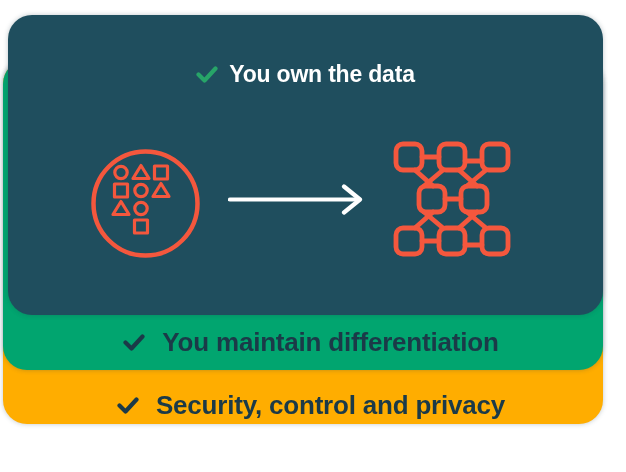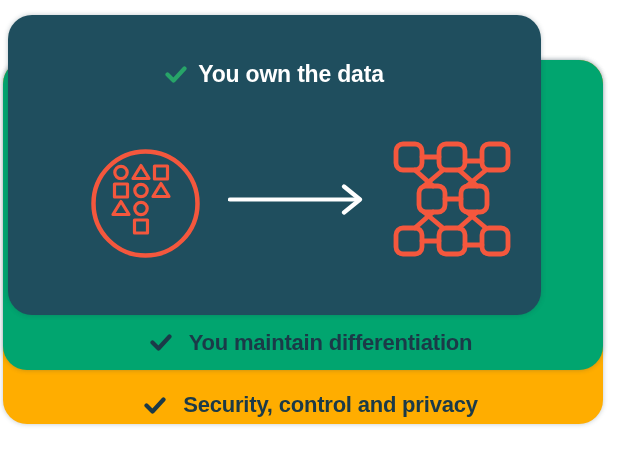--- a/index.html
+++ b/index.html
@@ -32,38 +32,38 @@
   .band-green {
     top: 60px;
     height: 310px;
     background: var(--band-green, #01A56F);
     z-index: 2;
   }
   .card {
     position: absolute;
     left: 8px;
     top: 15px;
-    width: 533px;
+    width: 595px;
     height: 300px;
     border-radius: 24px;
     background: var(--card-background, #1F4E5E);
     z-index: 3;
     box-shadow: 0 0 5px rgba(33,56,67,0.28);
   }
   .band-label-row {
     position: absolute;
     left: 0;
     right: 0;
     bottom: 0;
     display: flex;
     align-items: center;
     justify-content: center;
     gap: 17px;
     color: var(--dark-text, #1B3A48);
-    font-size: 22px;
+    font-size: 26px;
     font-weight: 700;
     letter-spacing: -0.2px;
     padding-left: 16px;
   }
   .band-green .band-label-row { height: 55px; }
   .band-orange .band-label-row { height: 38px; }
 
   .header-row {
     position: absolute;
     top: 46px;

